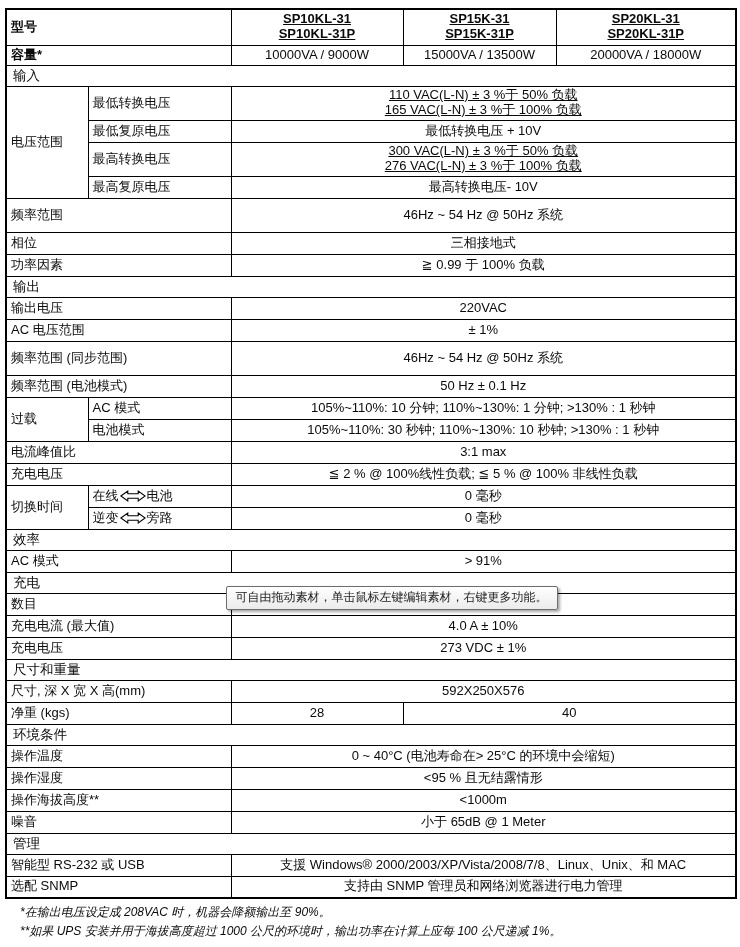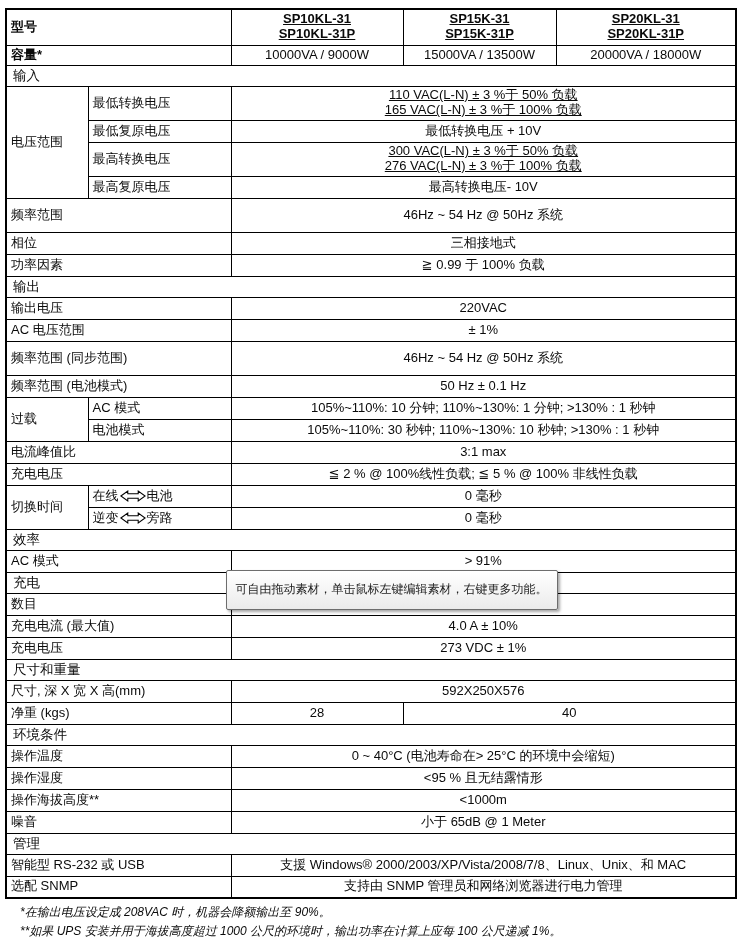--- a/index.html
+++ b/index.html
@@ -16,21 +16,21 @@
   td.glab{}
   td.val{text-align:center;}
   tr.r-sec td{font-weight:normal;padding-left:6px;font-size:13.5px;}
   tr.r-model td{font-weight:bold;}
   tr.r-model td.val{text-align:center;}
   .two-line span{display:block;text-align:center;text-decoration:underline;}
   .arrow-icon{display:inline-block;vertical-align:-2px;margin:0 1px;}
   td.cell-qty{position:relative;}
   .tooltip{position:absolute;left:-6px;bottom:5px;z-index:9;white-space:nowrap;
     background:linear-gradient(#ffffff,#ebebeb);border:1px solid #6d6d6d;border-radius:2px;
-    padding:12px 9px;font-size:12px;font-weight:normal;color:#222;
+    padding:4px 9px;font-size:12px;font-weight:normal;color:#222;
     box-shadow:2px 2px 3px rgba(0,0,0,0.35);}
   .footnotes{position:absolute;left:20px;top:903px;font-size:12px;line-height:19px;white-space:nowrap;font-style:italic;}
 </style>
 </head>
 <body>
 
 <div class="sheet">
 
   <table class="spec">
     <colgroup>

